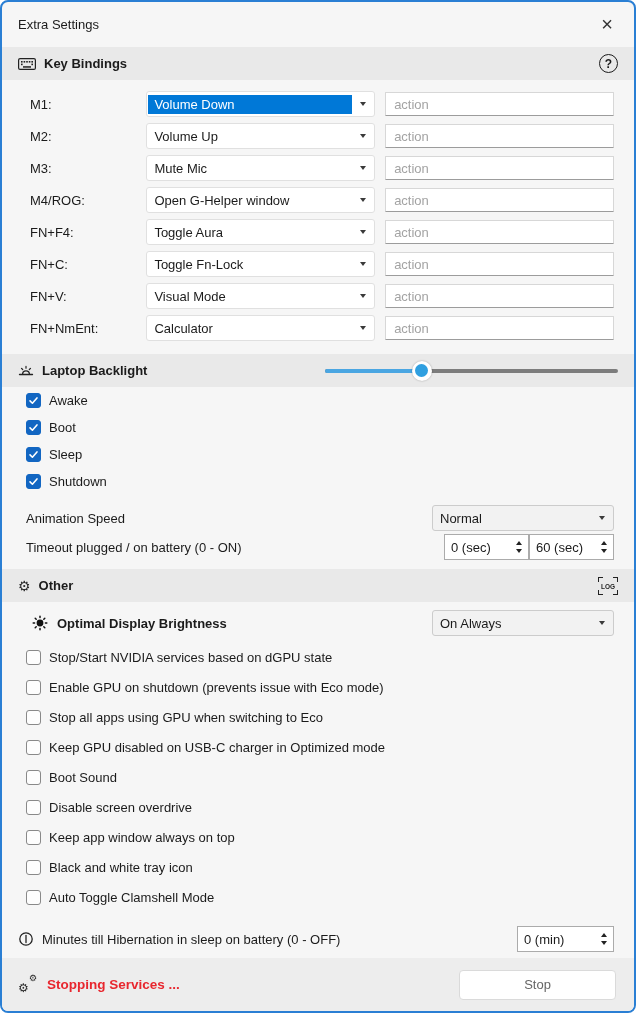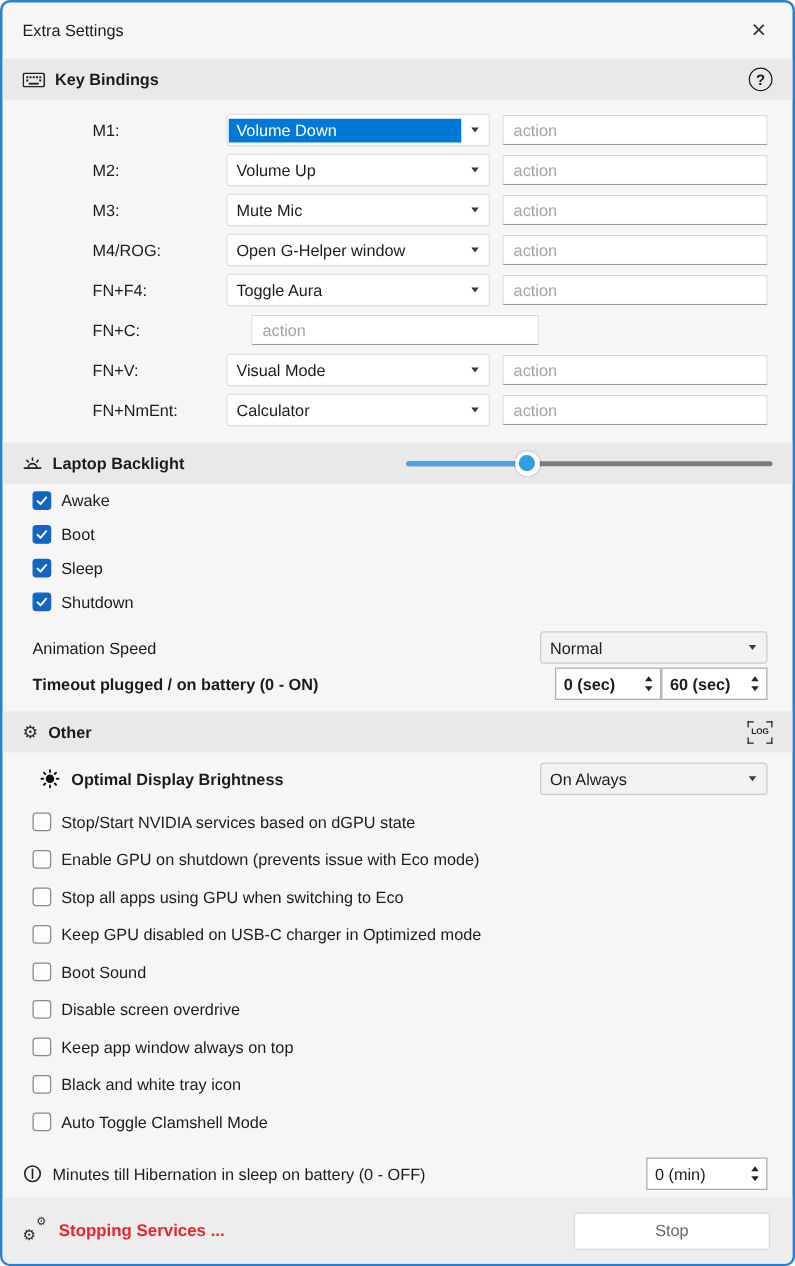--- a/index.html
+++ b/index.html
@@ -20,21 +20,21 @@
   
   .section-bar { flex: 0 0 33px; background: #e9e9e9; display: flex; align-items: center; padding: 0 16px; gap: 8px; }
   .section-title { font-size: 13px; font-weight: bold; }
   .help-icon { margin-left: auto; width: 19px; height: 19px; border: 1.5px solid #1b1b1b; border-radius: 50%; display: flex; align-items: center; justify-content: center; font-size: 12px; font-weight: bold; }
 
   .glyph { font-family: "DejaVu Sans", sans-serif; font-size: 14px; color: #2b2b2b; line-height: 1; }
 
   
   .kb-rows { padding: 8px 20px 4px 28px; }
   .kb-row { display: flex; align-items: center; height: 32px; }
-  .kb-label { width: 117px; font-size: 13px; margin-left: 44px; }
+  .kb-label { width: 117px; font-size: 13px; }
   .combo { width: 230px; height: 26px; background: #fff; border: 1px solid #e0e0e0; border-radius: 3px; display: flex; align-items: center; }
   .combo-text { flex: 1; font-size: 13px; padding: 2px 6px; margin-left: 1px; white-space: nowrap; overflow: hidden; }
   .combo-text.selected { background: #0078d7; color: #fff; }
   .combo-arrow { width: 22px; display: flex; align-items: center; justify-content: center; }
   .tri-down { width: 0; height: 0; border-left: 3.5px solid transparent; border-right: 3.5px solid transparent; border-top: 4.5px solid #3a3a3a; }
   .action-input { width: 230px; margin-left: 10px; height: 24px; background: #fff; border: 1px solid #d7d7d7; border-bottom-color: #9c9c9c; border-radius: 1px; font-size: 13px; padding: 0 8px; color: #0f766e; font-family: inherit; }
   .action-input::placeholder { color: #a3a3a3; }
 
   
   .bl-bar { margin-top: 6px; }
@@ -53,21 +53,21 @@
   .checkbox.checked { background: #1266c2; border-color: #1266c2; }
   .checkbox svg { display: none; }
   .checkbox.checked svg { display: block; }
   .check-label { font-size: 13px; }
 
   
   .form-row { display: flex; align-items: center; padding: 0 20px 0 24px; }
   .row-label { font-size: 13px; }
   .combo.gray { margin-left: auto; width: 182px; height: 26px; background: #f2f2f2; border: 1px solid #cccccc; }
   .anim-row { height: 30px; margin-top: 2px; padding-left: 24px; }
-  .timeout-row { height: 28px; font-weight: bold; }
+  .timeout-row { height: 28px; }
   .spin-group { margin-left: auto; display: flex; gap: 0; align-items: flex-end; }
   .spinner { width: 85px; height: 26px; background: #fff; border: 1px solid #ababab; display: flex; align-items: center; }
   .spinner.wide { width: 97px; }
   .spin-val { flex: 1; font-size: 13px; padding-left: 6px; white-space: nowrap; }
   .spin-btns { width: 16px; display: flex; flex-direction: column; align-items: center; gap: 4px; padding-right: 2px; }
   .tri-up-s { width: 0; height: 0; border-left: 3px solid transparent; border-right: 3px solid transparent; border-bottom: 4px solid #222; }
   .tri-down-s { width: 0; height: 0; border-left: 3px solid transparent; border-right: 3px solid transparent; border-top: 4px solid #222; }
 
   .other-bar { margin-top: 8px; }
 
@@ -172,20 +172,26 @@
           <span class="combo-text">Toggle Aura</span>
           <span class="combo-arrow">
             <i class="tri-down"></i>
           </span>
         </div>
         <input class="action-input" placeholder="action" style="">
       </div>
 
       <div class="kb-row">
         <span class="kb-label">FN+C:</span>
+        <div class="combo">
+          <span class="combo-text">Toggle Fn-Lock</span>
+          <span class="combo-arrow">
+            <i class="tri-down"></i>
+          </span>
+        </div>
         <input class="action-input" placeholder="action" style="">
       </div>
 
       <div class="kb-row">
         <span class="kb-label">FN+V:</span>
         <div class="combo">
           <span class="combo-text">Visual Mode</span>
           <span class="combo-arrow">
             <i class="tri-down"></i>
           </span>

